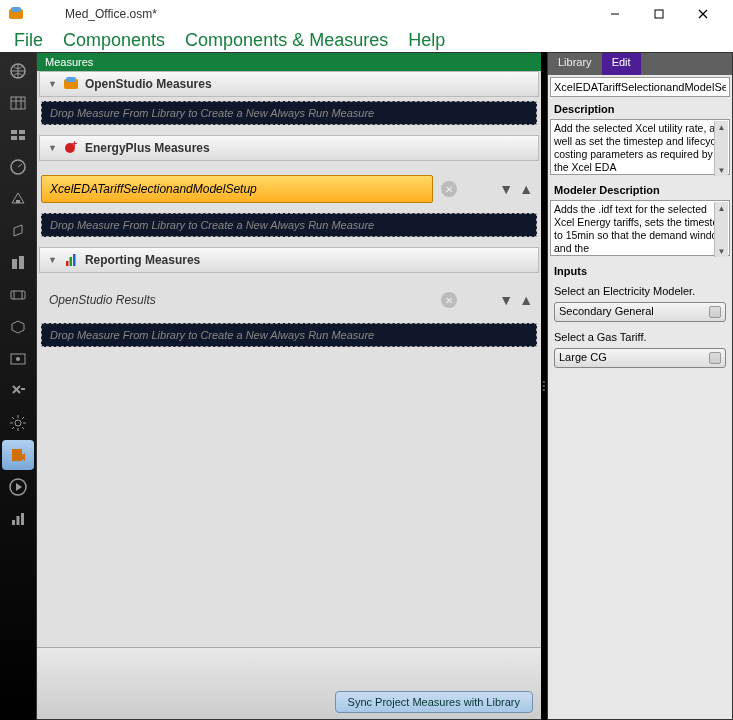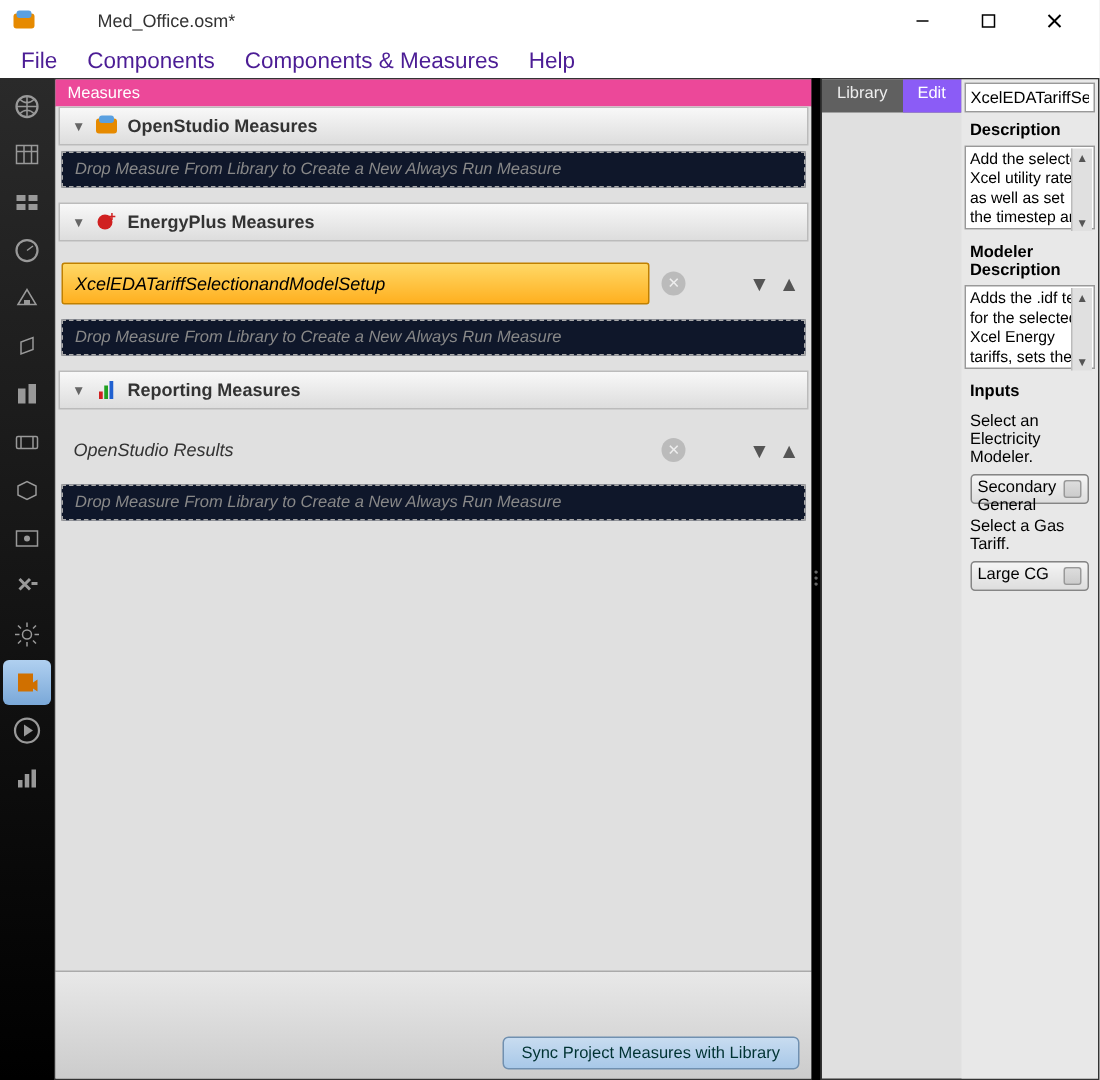--- a/index.html
+++ b/index.html
@@ -7,34 +7,34 @@
 
 
 .titlebar { height: 28px; display: flex; align-items: center; padding: 0 8px; background: #fff; }
 .titlebar .app-icon { width: 16px; height: 16px; margin-right: 6px; }
 .titlebar .title { flex: 1; color: #333; font-size: 12px; margin-left: 35px; }
 .titlebar .win-btns { display: flex; gap: 0; }
 .titlebar .win-btn { width: 44px; height: 28px; display: flex; align-items: center; justify-content: center; color: #000; font-size: 12px; }
 
 
 .menubar { height: 24px; display: flex; align-items: center; padding: 0 4px; background: #fff; }
-.menubar .menu-item { padding: 3px 10px; color: #4c1d95; font-size: 15px; }
+.menubar .menu-item { padding: 3px 10px; color: #15803d; font-size: 18px; }
 
 
 .workspace { display: flex; height: calc(720px - 52px); background: #000; }
 
 
 .left-toolbar { width: 36px; background: linear-gradient(#2a2a2a, #000); display: flex; flex-direction: column; padding-top: 4px; gap: 2px; }
 .left-toolbar .tool-btn { width: 32px; height: 30px; margin: 0 2px; display: flex; align-items: center; justify-content: center; color: #888; border-radius: 4px; }
 .left-toolbar .tool-btn.active { background: linear-gradient(#b0d0f0, #7aa8d8); }
 .left-toolbar .tool-btn svg { width: 20px; height: 20px; }
 
 
 .center { flex: 1; background: #e0e0e0; display: flex; flex-direction: column; border: 1px solid #333; border-right: none; }
-.center-header { background: #ec4899; color: #fff; padding: 3px 8px; font-size: 11px; }
+.center-header { background: #15803d; color: #fff; padding: 3px 8px; font-size: 11px; }
 .measures-area { flex: 1; background: #e0e0e0; overflow-y: auto; padding: 0; }
 
 .section-header { background: linear-gradient(#f8f8f8, #ddd); border: 1px solid #bbb; padding: 4px 8px; display: flex; align-items: center; gap: 6px; font-weight: bold; font-size: 12px; color: #333; margin: 0 2px; }
 .section-header .disclosure { color: #666; font-size: 9px; }
 .section-header .section-icon { width: 16px; height: 16px; }
 
 .measure-row-wrap { display: flex; align-items: center; padding: 6px 8px 6px 4px; margin-top: 8px; }
 .measure-row { flex: 1; padding: 6px 8px; border: 1px solid #999; background: #f8f8f8; font-style: italic; color: #333; border-radius: 2px; margin-right: 8px; }
 .measure-row.selected { background: linear-gradient(#ffd866, #ffb020); border: 1px solid #c08000; font-style: italic; color: #000; }
 .measure-row.result { background: transparent; border: none; color: #333; }
@@ -46,24 +46,24 @@
 .drop-hint { border: 1px dashed #aaa; padding: 5px 8px; color: #888; font-style: italic; font-size: 11px; margin: 4px 4px 10px 4px; background: #0f172a; }
 
 .footer-bar { background: linear-gradient(#e8e8e8, #ccc); border-top: 1px solid #aaa; padding: 6px 8px; display: flex; justify-content: flex-end; }
 .sync-btn { background: linear-gradient(#c8dcf0, #a8c8e8); border: 1px solid #7090b0; border-radius: 4px; padding: 4px 12px; color: #033; font-size: 11px; margin-top: 37px; }
 
 
 .splitter { width: 6px; background: #000; position: relative; display: flex; align-items: center; justify-content: center; }
 .splitter .dots { color: #666; font-size: 8px; line-height: 4px; }
 
 
-.right-panel { width: 186px; background: #e0e0e0; border: 1px solid #333; display: flex; flex-direction: row; }
+.right-panel { width: 186px; background: #e0e0e0; border: 1px solid #333; display: flex; flex-direction: column; }
 .right-tabs { display: flex; background: #606060; height: 22px; }
 .right-tab { padding: 3px 10px; color: #eee; font-size: 11px; }
-.right-tab.active { background: #8b5cf6; color: #fff; }
+.right-tab.active { background: #4c1d95; color: #fff; }
 
 .right-content { flex: 1; overflow-y: auto; background: #e8e8e8; }
 .prop-label { font-weight: bold; font-size: 11px; color: #000; padding: 4px 6px 2px 6px; }
 .prop-label.sub { font-weight: normal; padding-top: 6px; }
 .prop-input { width: calc(100% - 4px); margin: 2px 2px; border: 1px solid #999; background: #fff; padding: 2px 3px; font-size: 11px; height: 20px; }
 .prop-textarea-wrap { position: relative; margin: 2px; }
 .prop-textarea { width: 100%; border: 1px solid #999; background: #fff; padding: 2px 3px; font-size: 10.5px; line-height: 1.25; resize: none; height: 56px; overflow: hidden; }
 .textarea-scroll { position: absolute; right: 2px; top: 2px; bottom: 2px; width: 14px; background: #e0e0e0; border-left: 1px solid #bbb; display: flex; flex-direction: column; justify-content: space-between; align-items: center; }
 .textarea-scroll .sbtn { font-size: 8px; color: #555; height: 12px; display:flex; align-items:center; }
 .prop-select { width: calc(100% - 12px); margin: 3px 6px; background: linear-gradient(#f5f5f5,#ddd); border: 1px solid #858585; border-radius: 3px; padding: 2px 4px; font-size: 11px; height: 20px; position: relative; }

